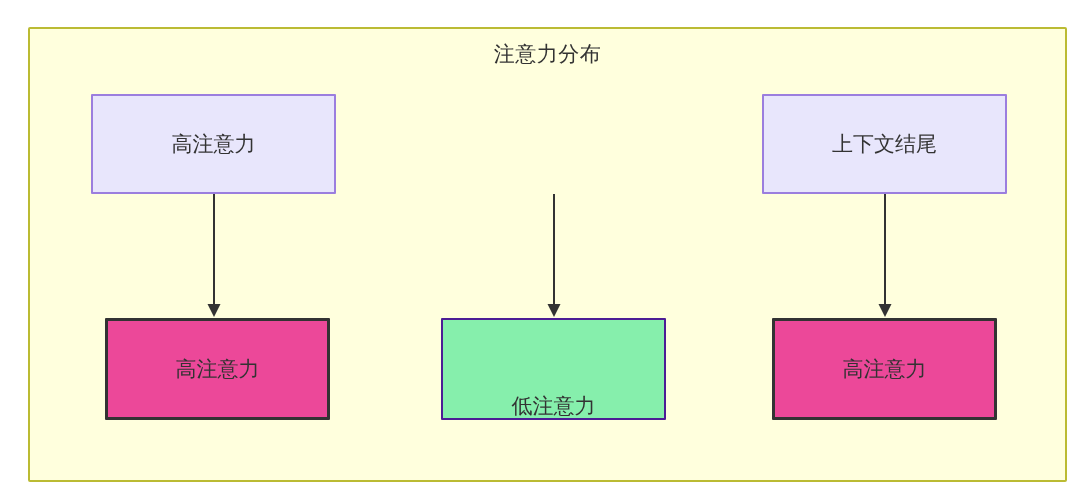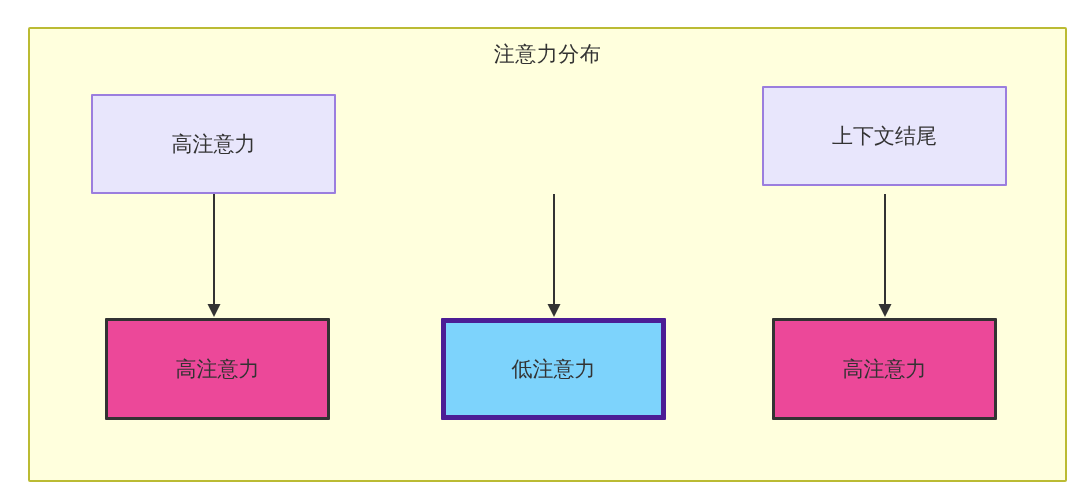--- a/index.html
+++ b/index.html
@@ -65,23 +65,24 @@
     border-radius: 1px;
   }
 
   .node.attn-high {
     background: #ec4899;
     border: 3px solid #333333;
     border-radius: 1px;
   }
 
   .node.attn-low {
-    background: #7dd3fc;
-    border: 5px solid #4c1d95;
+    background: #86efac;
+    border: 2px solid #4c1d95;
     border-radius: 1px;
+    align-items: flex-end;
   }
 
   
   .connector {
     position: absolute;
     overflow: visible;
   }
   .connector line {
     stroke: #333333;
     stroke-width: 2;
@@ -115,21 +116,21 @@
 
     <svg class="connector" style="left:516px; top:165px;" width="16" height="124" viewBox="0 0 16 124">
       <line x1="8" y1="0" x2="8" y2="112"></line>
       <polygon points="1.5,110 14.5,110 8,123"></polygon>
     </svg>
 
     <div class="node attn-low" style="left:411px; top:289px; width:225px; height:102px;">
       <span>低注意力</span>
     </div>
 
-    <div class="node context" style="left:732px; top:57px; width:245px; height:100px;">
+    <div class="node context" style="left:732px; top:65px; width:245px; height:100px;">
       <span>上下文结尾</span>
     </div>
 
     <svg class="connector" style="left:847px; top:165px;" width="16" height="124" viewBox="0 0 16 124">
       <line x1="8" y1="0" x2="8" y2="112"></line>
       <polygon points="1.5,110 14.5,110 8,123"></polygon>
     </svg>
 
     <div class="node attn-high" style="left:742px; top:289px; width:225px; height:102px;">
       <span>高注意力</span>

